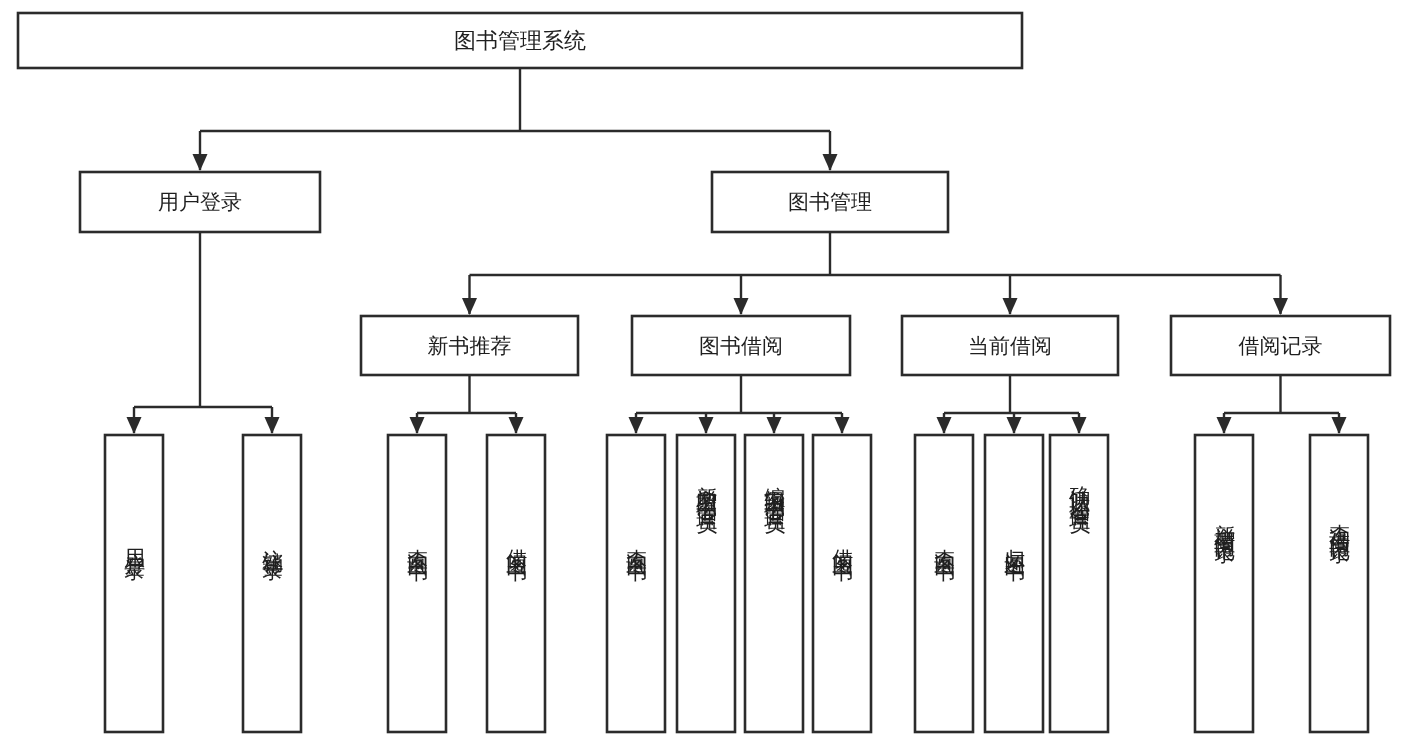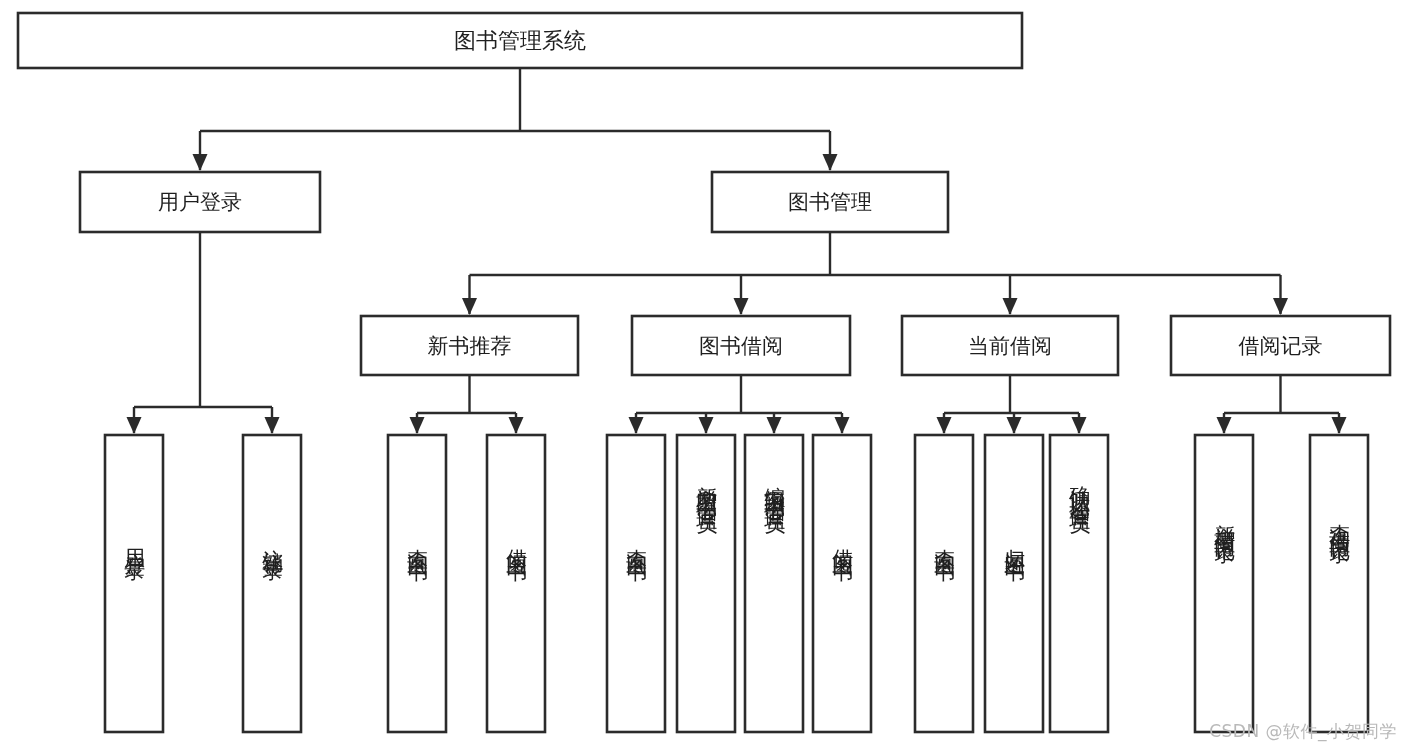--- a/index.html
+++ b/index.html
@@ -240,14 +240,13 @@
       <div class="leaf-label-wrap" style="left: 1050px; top: 435px; width: 58px; height: 297px; padding-top: 34px;">
         <span class="leaf-label">确认归还（管理员）</span>
       </div>
       <div class="leaf-label-wrap" style="left: 1195px; top: 435px; width: 58px; height: 297px; padding-top: 72px;">
         <span class="leaf-label">新增借阅记录</span>
       </div>
       <div class="leaf-label-wrap" style="left: 1310px; top: 435px; width: 58px; height: 297px; padding-top: 72px;">
         <span class="leaf-label">查询借阅记录</span>
       </div>
     </div>
-  <div class="watermark">CSDN @软件_小贺同学</div>
 </div>
 
 </body></html>

